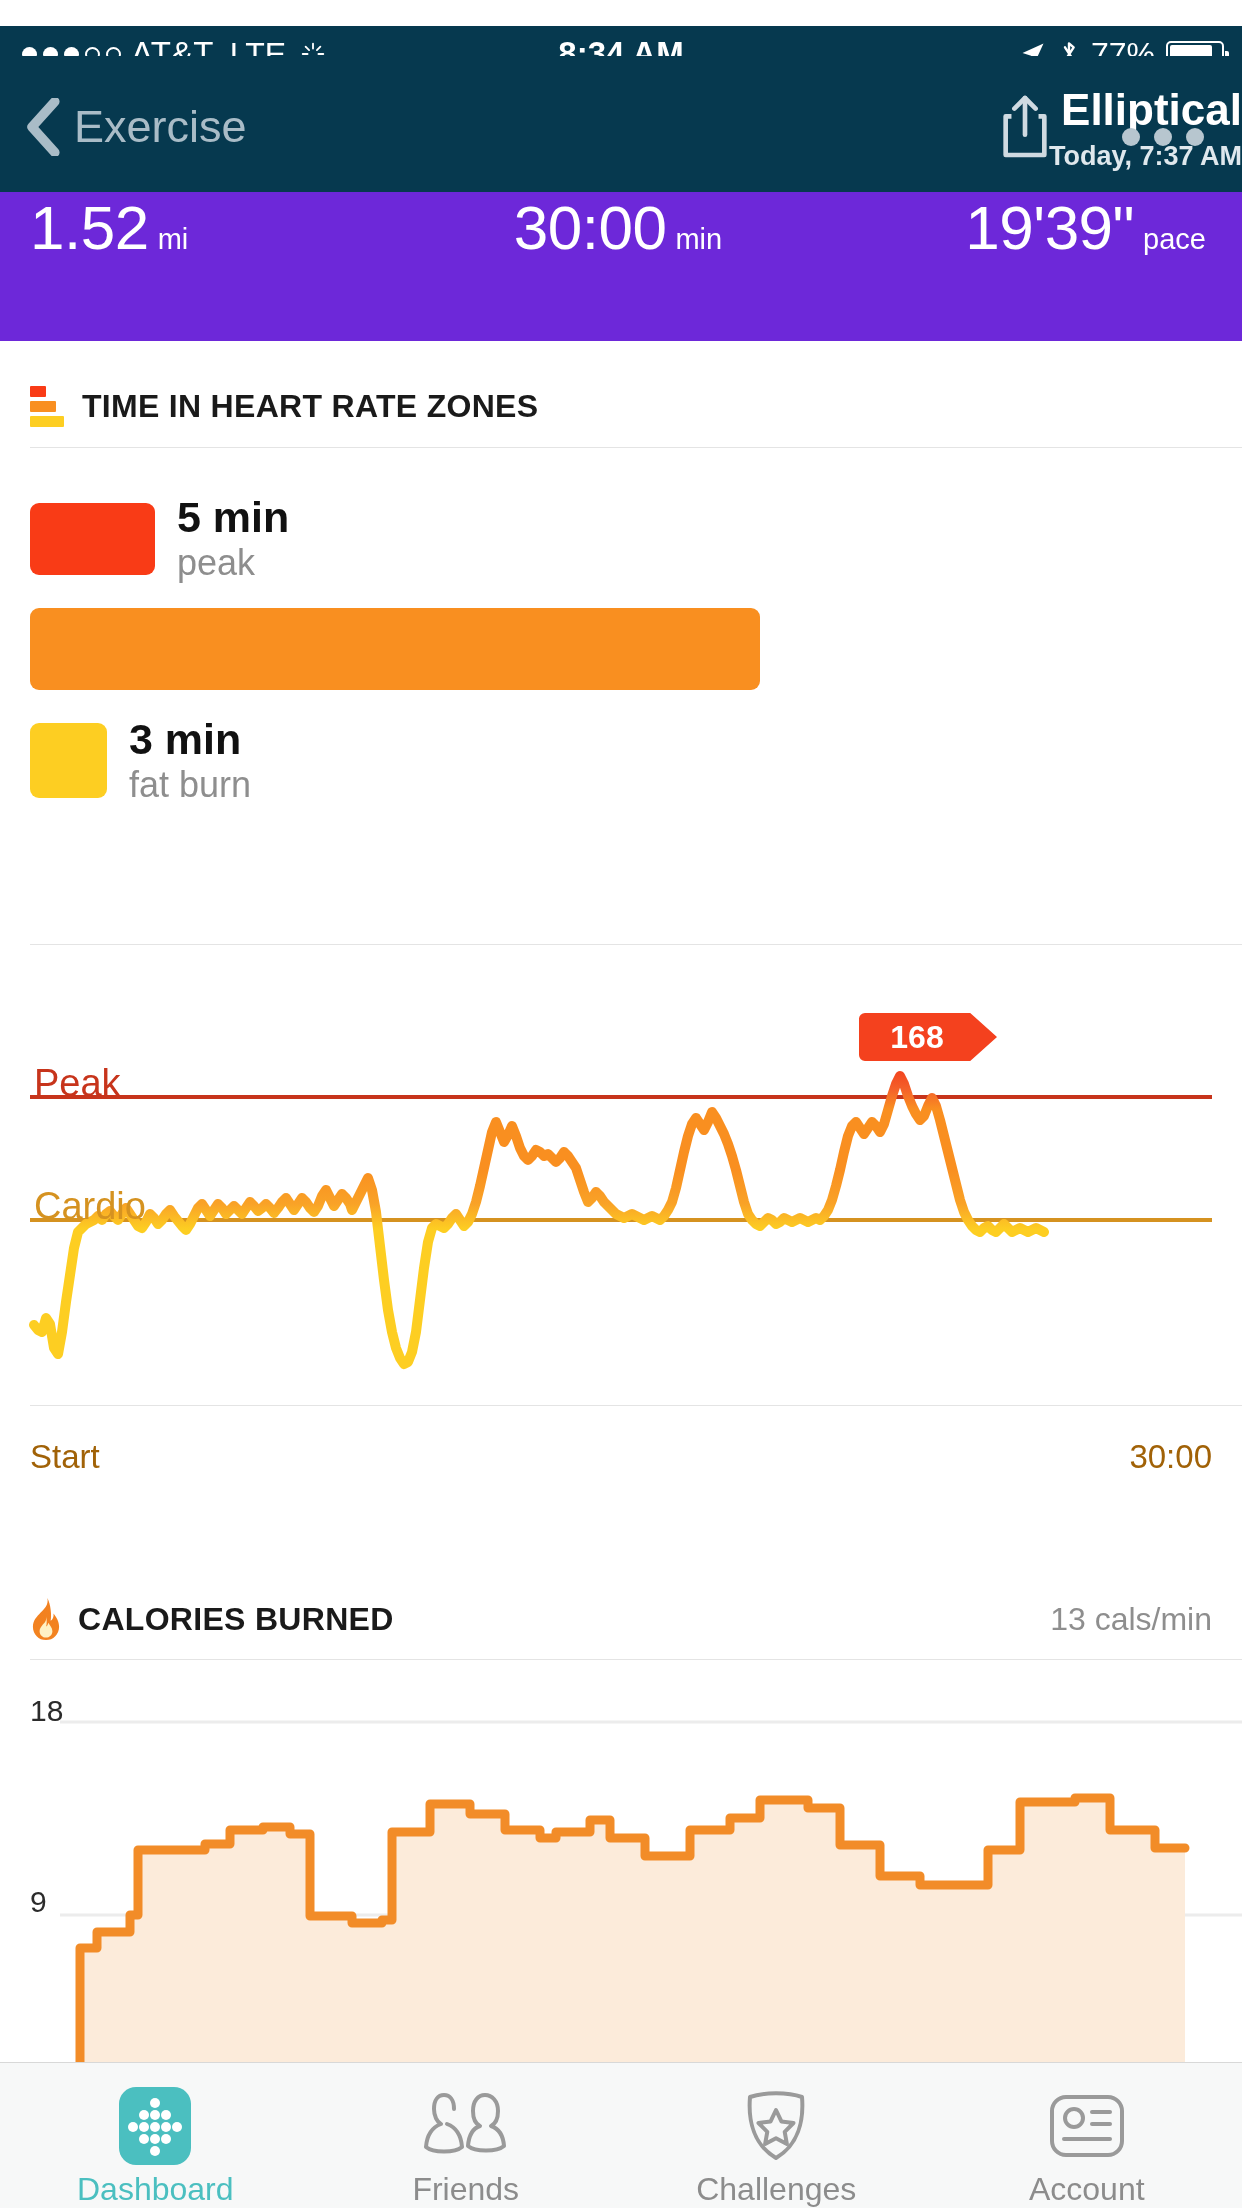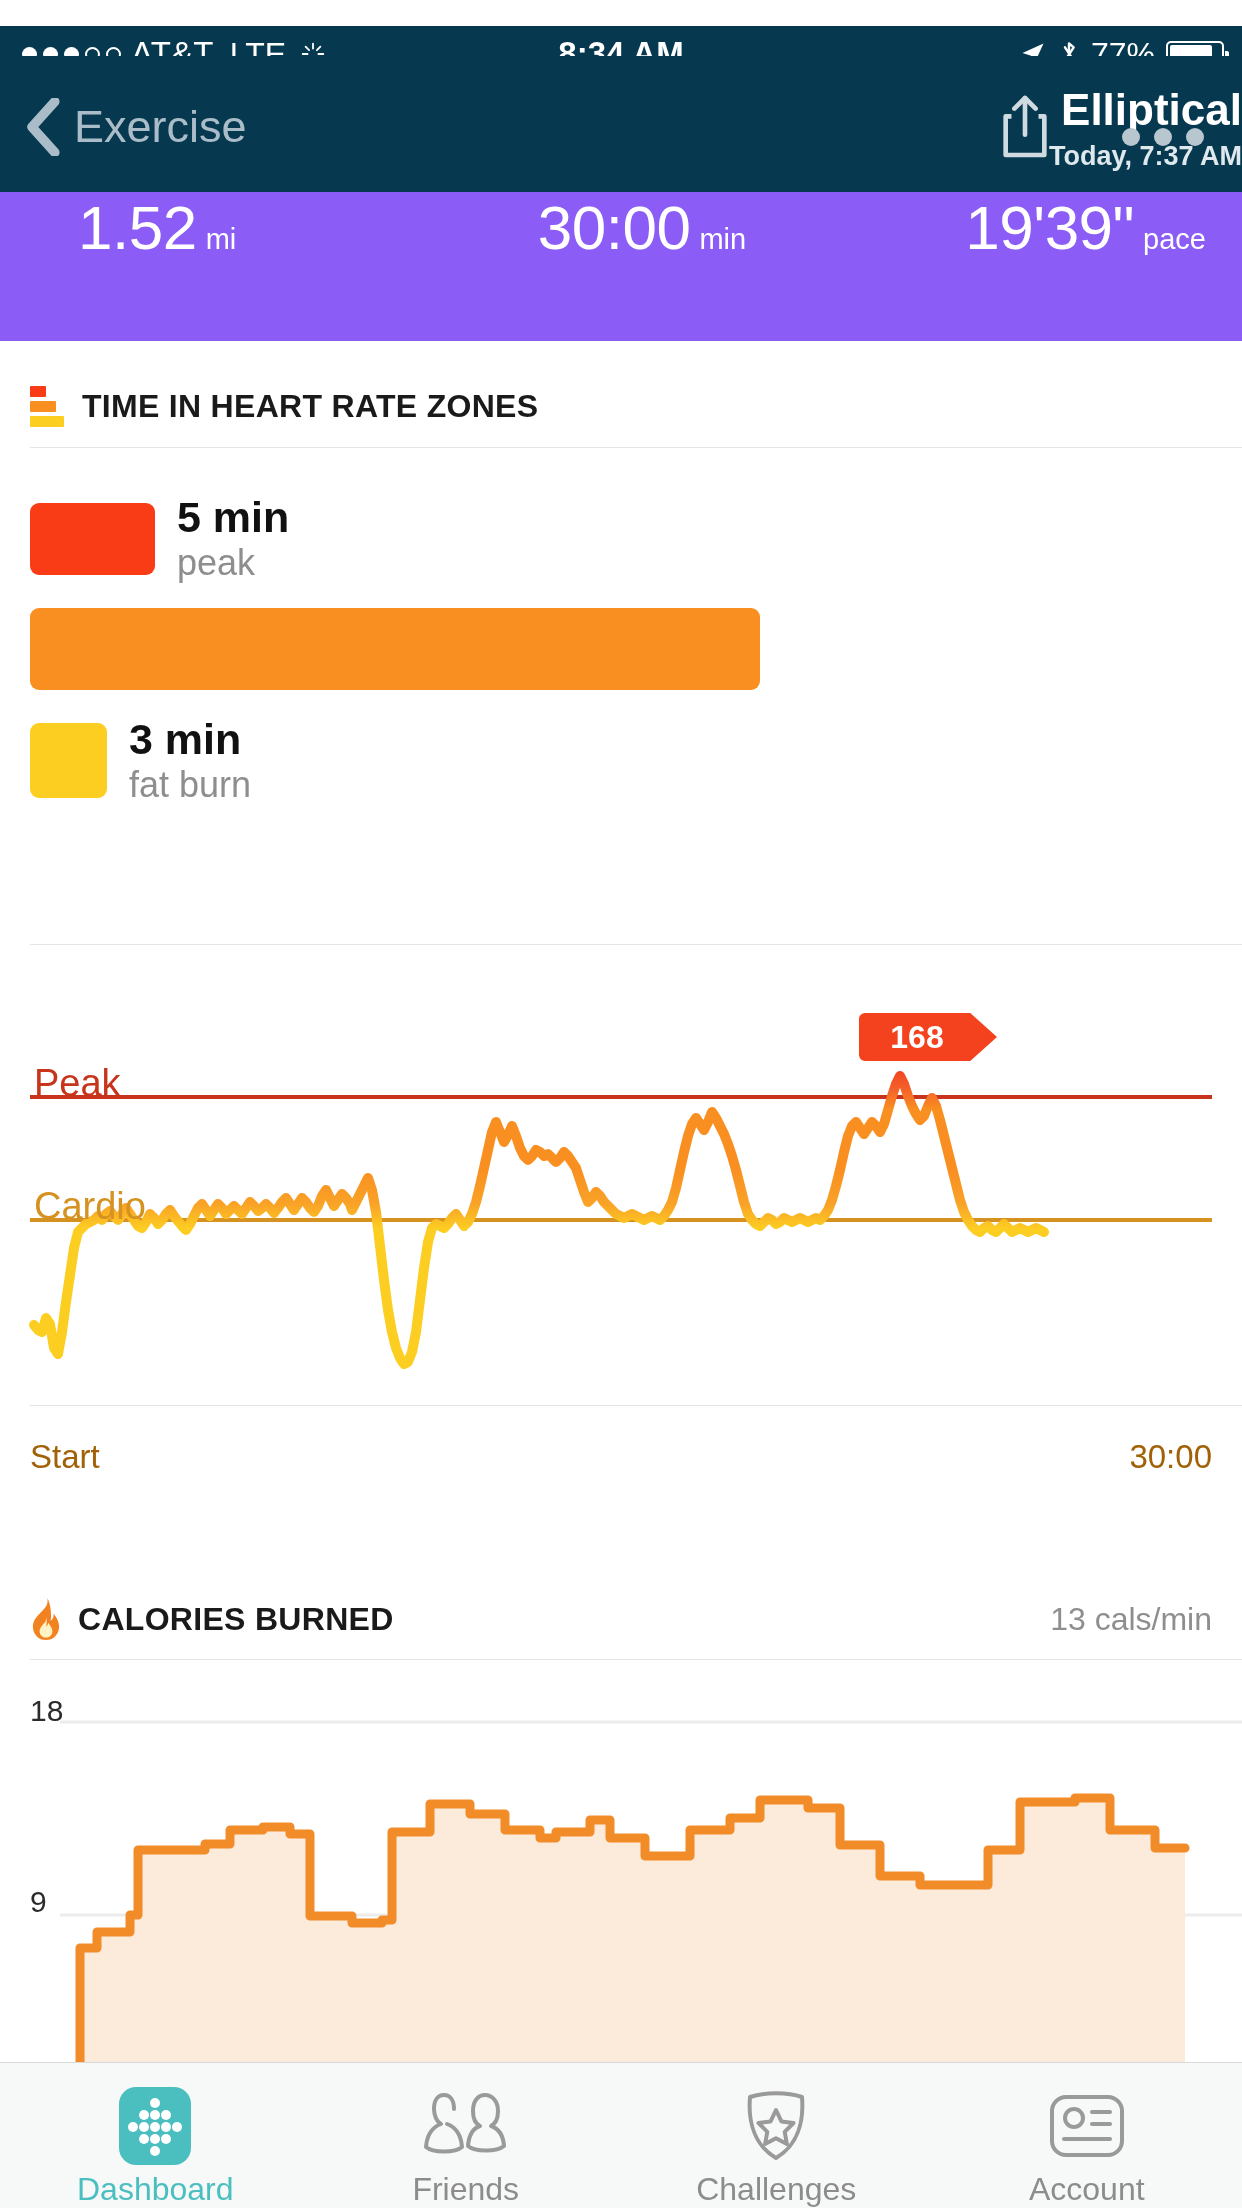--- a/index.html
+++ b/index.html
@@ -42,21 +42,21 @@
   .nav-title-wrap { position:absolute; left:0; width:1242px; top:28px; text-align:right; }
   .nav-title { font-size:44px; font-weight:700; color:#fff; line-height:1.16; }
   .nav-sub { font-size:27px; font-weight:600; color:#dfe8ed; margin-top:6px; }
   .nav-share { position:absolute; right:188px; top:38px; cursor:pointer; }
   .nav-more { position:absolute; right:38px; top:72px; display:flex; gap:14px; cursor:pointer; }
   .nav-more span { width:18px; height:18px; border-radius:50%; background:#b7c6cf; display:block; }
 
   
   .statsbar {
     position:absolute; top:192px; left:0; width:1242px; height:149px;
-    background:#8b5cf6; color:#fff; display:flex;padding-left:48px;
+    background:#6d28d9; color:#fff; display:flex;
   }
   .stat { flex:1; display:flex; align-items:baseline; justify-content:center; }
   .stat:nth-child(1) { justify-content:flex-start; padding-left:30px; }
   .stat:nth-child(3) { justify-content:flex-end; padding-right:36px; }
   .stat-val { font-size:62px; font-weight:300; letter-spacing:-0.5px; }
   .stat-unit { font-size:29px; font-weight:400; margin-left:9px; }
 
   
   .section-head { display:flex; align-items:center; padding:0 30px; }
   .sec-title { font-size:32px; font-weight:700; letter-spacing:0.3px; color:#1a1a1a; }

